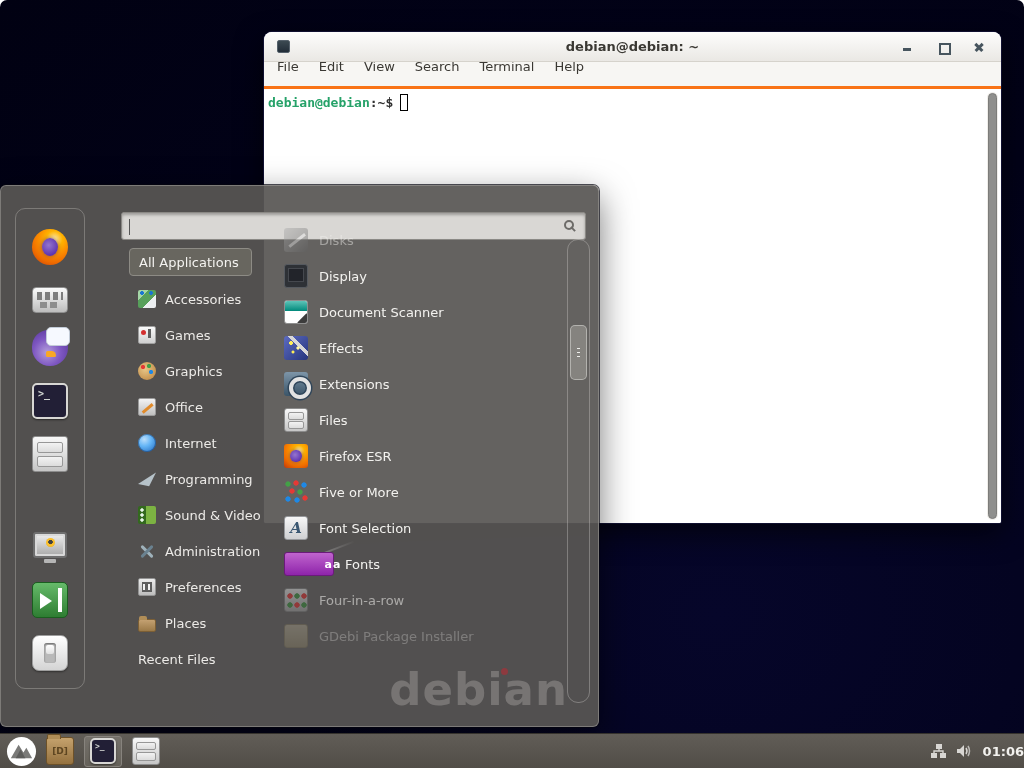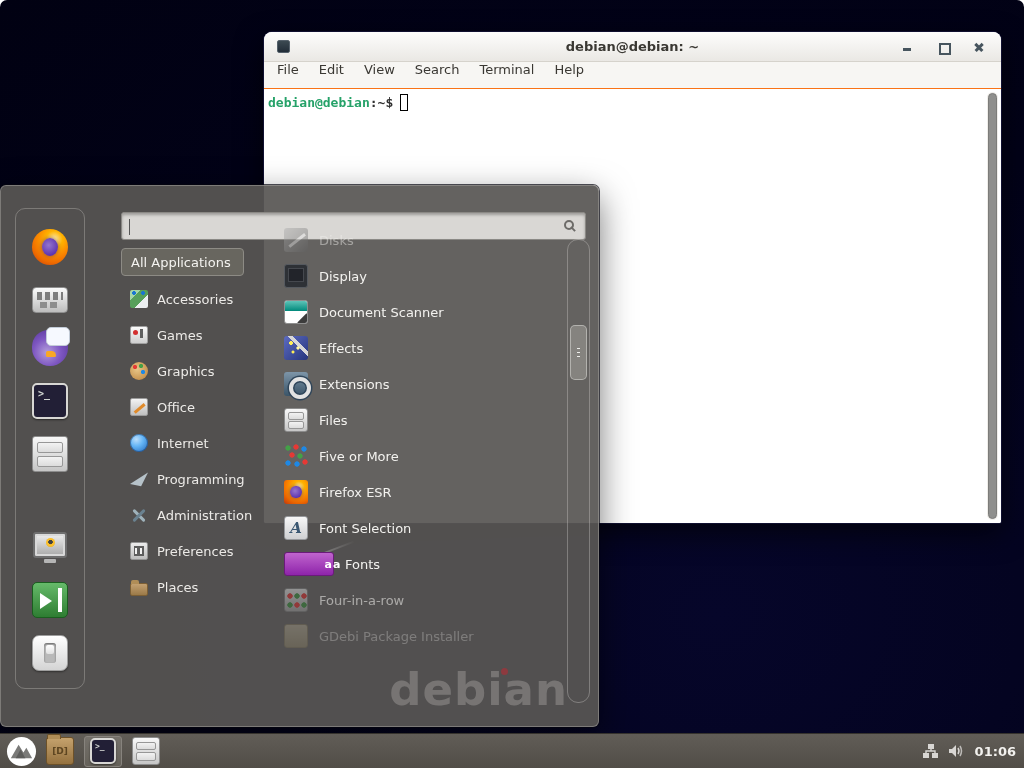--- a/index.html
+++ b/index.html
@@ -23,22 +23,22 @@
   .win-buttons { position:absolute; right:16px; top:0; height:30px; display:flex;
     align-items:center; gap:24px; }
   .wbtn { width:12px; height:12px; position:relative; cursor:default; }
   .wbtn-min::after { content:""; position:absolute; left:2px; bottom:2px; width:8px; height:3px; background:#47555e; }
   .wbtn-max::after { content:""; position:absolute; left:2px; top:2px; width:8px; height:8px;
     border:2px solid #47555e; }
   .wbtn-close::before, .wbtn-close::after { content:""; position:absolute; left:1px; top:5px;
     width:10px; height:2.5px; background:#47555e; }
   .wbtn-close::before { transform:rotate(45deg); }
   .wbtn-close::after  { transform:rotate(-45deg); }
-  .menubar { height:27px; flex:none; background:#f7f6f3; border-bottom:1px solid #f97316;
-    display:flex; align-items:flex-start; gap:20px; padding:0 13px; font-size:13px; color:#3a3833; }
+  .menubar { height:27px; flex:none; background:#f7f6f3; border-bottom:3px solid #f97316;
+    display:flex; align-items:flex-end; gap:20px; padding:12px 13px; font-size:13px; color:#3a3833; }
   .menubar .mitem { cursor:default; }
   .term-body { flex:1; position:relative; background:#ffffff;
     font-family:"DejaVu Sans Mono", monospace; font-size:13px; padding:5px 4px; }
   .prompt-line { display:flex; align-items:center; white-space:pre; }
   .prompt-user { color:#26a269; font-weight:bold; }
   .prompt-rest { color:#303030; font-weight:bold; }
   .term-cursor { display:inline-block; width:8px; height:17px; border:1.5px solid #000;
     margin-left:7px; background:transparent; }
   .term-scrollbar { position:absolute; top:3px; bottom:3px; right:3px; width:11px;
     background:#efede9; border-radius:6px; }
@@ -108,21 +108,21 @@
     box-shadow:inset 0 2px 3px rgba(0,0,0,.28); }
   .search-input { position:absolute; inset:0; border:none; background:transparent; outline:none;
     font-size:13px; color:#222; padding:0 26px 0 8px; font-family:"DejaVu Sans",sans-serif; }
   .search-caret { position:absolute; left:7px; top:6px; width:1px; height:16px; background:#555; }
   .search-mag { position:absolute; right:11px; top:7px; width:10px; height:10px;
     border:2px solid #6d6b68; border-radius:50%; }
   .search-mag::after { content:""; position:absolute; right:-4px; bottom:-2px; width:6px; height:2px;
     background:#6d6b68; transform:rotate(45deg); }
 
   
-  .categories { position:absolute; left:120px; top:62px; width:152px; }
+  .categories { position:absolute; left:128px; top:62px; width:152px; }
   .cat-item { height:36px; display:flex; align-items:center; gap:9px; padding:0 9px;
     font-size:13px; color:#eceae7; cursor:default; }
   .cat-item.selected { height:28px; width:123px; margin-bottom:5px; background:#68665f;
     border:1px solid #8d8b85; border-radius:4px; color:#f4f3f0; }
   .ci { width:18px; height:18px; position:relative; flex:none; }
   .ci-accessories { border-radius:2px;
     background:
       radial-gradient(circle at 4px 3px, #1976d2 1.6px, transparent 2.2px),
       radial-gradient(circle at 13px 3px, #1976d2 1.6px, transparent 2.2px),
       linear-gradient(135deg, #a5d6a7 0 28%, #57a05b 28% 62%, #eceff1 62%); }
@@ -242,21 +242,21 @@
   .tb-menu-button { width:31px; height:31px; margin-right:9px; position:relative; }
   .tb-launcher { width:28px; height:28px; margin-right:10px; position:relative; }
   .tb-task-button { width:38px; height:31px; margin-right:10px; background:linear-gradient(#75716b,#656159);
     border:1px solid #87837d; border-radius:3px; display:flex; align-items:center; justify-content:center; }
   .tb-task-button .icon-terminal { width:26px; height:26px; font-size:8px; padding:2px 0 0 3px; }
   .icon-folder { background:linear-gradient(#c5a26d,#94713f); border:1px solid #6d5128; border-radius:3px;
     display:flex; align-items:center; justify-content:center;
     color:#5d4521; font-size:9px; font-weight:bold; }
   .icon-folder::before { content:""; position:absolute; left:0; top:-4px; width:12px; height:4px;
     background:#b08d57; border:1px solid #6d5128; border-bottom:none; border-radius:2px 2px 0 0; }
-  .tb-right { margin-left:auto; display:flex; align-items:center; gap:9px; padding-right:8px; }
+  .tb-right { margin-left:auto; display:flex; align-items:center; gap:9px; }
   .tray-icon { display:flex; align-items:center; }
   .tb-clock { font-size:13px; font-weight:bold; color:#f2f1ee; }
 </style>
 </head>
 <body>
 
 <div class="desktop">
 
   <div class="terminal-window">
     <div class="titlebar">
@@ -333,30 +333,37 @@
       </div>
       <div class="cat-item">
         <span class="ci ci-internet"></span>
         <span>Internet</span>
       </div>
       <div class="cat-item">
         <span class="ci ci-programming"></span>
         <span>Programming</span>
       </div>
       <div class="cat-item">
+        <span class="ci ci-soundvideo"></span>
+        <span>Sound &amp; Video</span>
+      </div>
+      <div class="cat-item">
         <span class="ci ci-admin"></span>
         <span>Administration</span>
       </div>
       <div class="cat-item">
         <span class="ci ci-preferences"></span>
         <span>Preferences</span>
       </div>
       <div class="cat-item">
         <span class="ci ci-places"></span>
         <span>Places</span>
+      </div>
+      <div class="cat-item">
+        <span>Recent Files</span>
       </div>
     </div>
 
     <div class="apps-list">
       <div class="app-item dim-45">
         <span class="ai ai-disks"></span>
         <span>Disks</span>
       </div>
       <div class="app-item">
         <span class="ai ai-display"></span>
@@ -372,26 +379,26 @@
       </div>
       <div class="app-item">
         <span class="ai ai-extensions"></span>
         <span>Extensions</span>
       </div>
       <div class="app-item">
         <span class="ai icon-cabinet"></span>
         <span>Files</span>
       </div>
       <div class="app-item">
+        <span class="ai icon-firefox"></span>
+        <span>Firefox ESR</span>
+      </div>
+      <div class="app-item">
         <span class="ai ai-fiveormore"></span>
         <span>Five or More</span>
-      </div>
-      <div class="app-item">
-        <span class="ai icon-firefox"></span>
-        <span>Firefox ESR</span>
       </div>
       <div class="app-item">
         <span class="ai ai-fontselection">A</span>
         <span>Font Selection</span>
       </div>
       <div class="app-item">
         <span class="ai ai-fonts">aa</span>
         <span>Fonts</span>
       </div>
       <div class="app-item dim-55">

